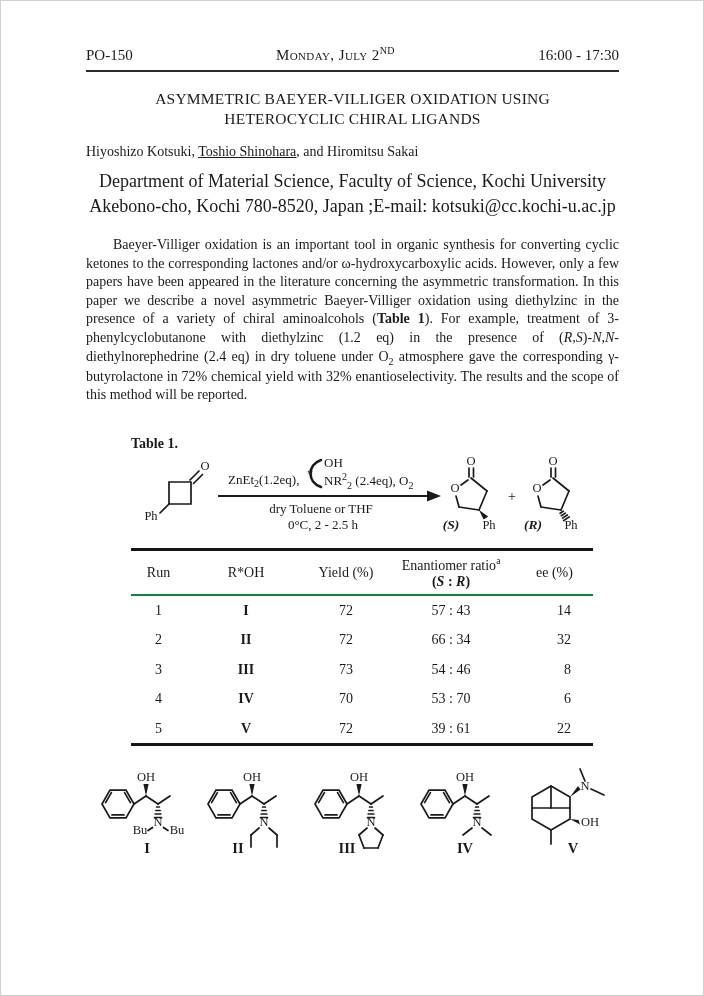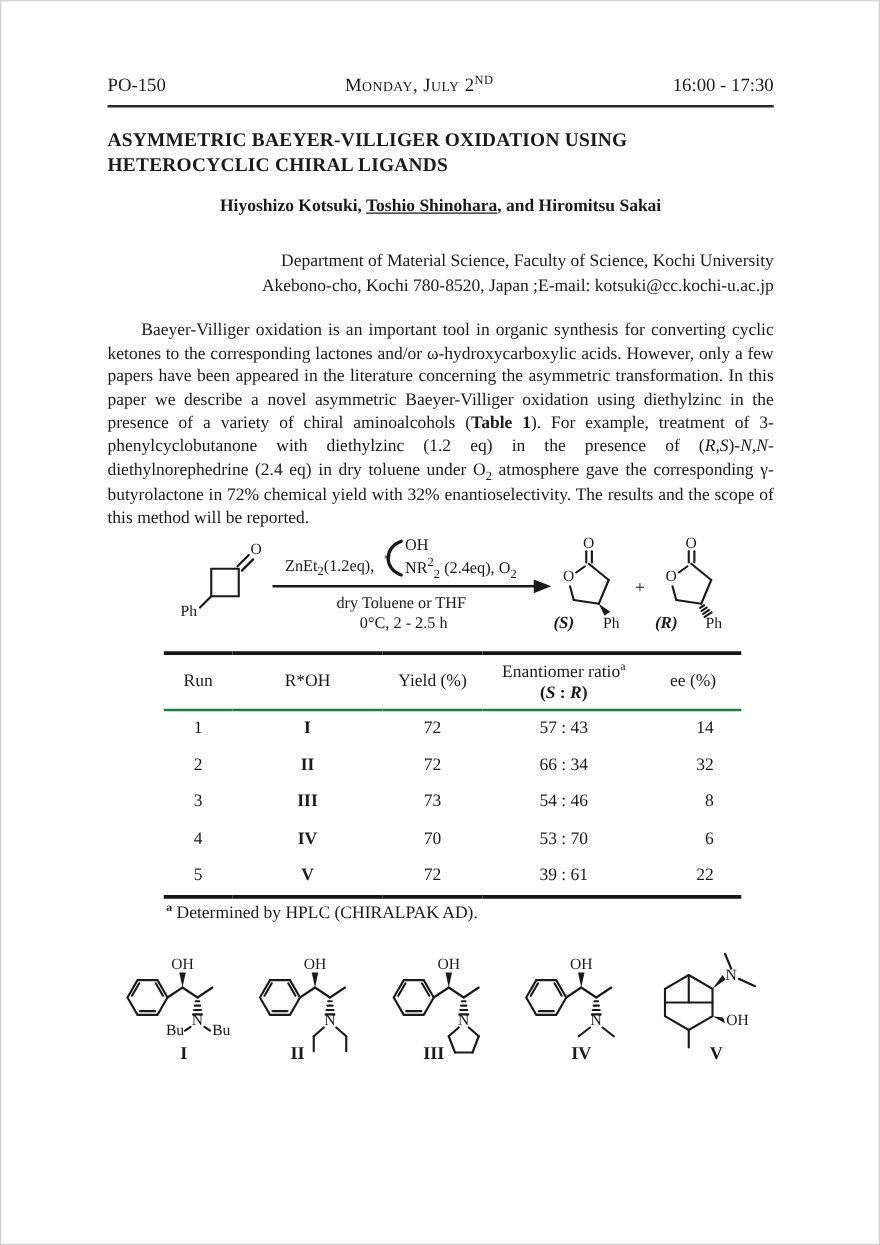--- a/index.html
+++ b/index.html
@@ -3,35 +3,35 @@
 <meta charset="utf-8">
 <style>
   html,body { margin:0; padding:0; background:#e8e8e8; }
   .page {
     position:relative;
     width:704px; height:996px;
     margin:0 auto;
     background:#ffffff;
     border:1px solid #d0d0d0;
     box-sizing:border-box;
-    padding:60px 84px 0 85px;
+    padding:46px 84px 0 85px;
     font-family:"Liberation Serif","DejaVu Serif",serif;
     color:#1a1a1a;
     overflow:hidden;
   }
   
   .hdr { display:flex; justify-content:space-between; align-items:baseline; font-size:15px; }
   .hdr-center { font-variant:small-caps; letter-spacing:0.4px; }
   .hdr sup { font-size:10px; vertical-align:super; line-height:0; }
   .hdr-rule { border-bottom:2px solid #2b2b2b; margin-top:6px; }
   
-  .title { margin-top:17px; text-align:left; font-weight:bold; font-size:15.5px; line-height:1.3; letter-spacing:0.2px; }
-  .authors { margin-top:15px; text-align:center; font-size:14px;font-weight:bold; }
+  .title { margin-top:17px; text-align:center; font-weight:normal; font-size:15.5px; line-height:1.3; letter-spacing:0.2px; }
+  .authors { margin-top:15px; font-size:14px; }
   .authors .ul { text-decoration:underline; }
-  .affil { margin-top:26px; text-align:right; font-size:14px; line-height:1.38; }
+  .affil { margin-top:9px; text-align:center; font-size:18px; line-height:1.38; }
   
   .abstract { margin:17px 0 0 0; font-size:14px; line-height:1.33; text-align:justify; text-indent:27px; }
   .abstract .b { font-weight:bold; }
   .abstract .i { font-style:italic; }
   sub.small { font-size:10px; }
   
   .tbl-label { margin:31px 0 0 45px; font-weight:bold; font-size:14px; }
   .scheme { display:block; margin:2px 0 0 45px; }
   .scheme text, .struct text { font-family:"Liberation Serif","DejaVu Serif",serif; fill:#1a1a1a; }
   .bond { stroke:#1a1a1a; stroke-width:1.7; fill:none; stroke-linecap:round; }
@@ -77,20 +77,21 @@
 
   <div class="authors"><span>Hiyoshizo Kotsuki, </span><span class="ul">Toshio Shinohara</span><span>, and Hiromitsu Sakai</span></div>
 
   <div class="affil">
     <div>Department of Material Science, Faculty of Science, Kochi University</div>
     <div>Akebono-cho, Kochi 780-8520, Japan ;E-mail: kotsuki@cc.kochi-u.ac.jp</div>
   </div>
 
   <p class="abstract"><span>Baeyer-Villiger oxidation is an important tool in organic synthesis for converting cyclic ketones to the corresponding lactones and/or ω-hydroxycarboxylic acids.  However, only a few papers have been appeared in the literature concerning the asymmetric transformation.  In this paper we describe a novel asymmetric Baeyer-Villiger oxidation using diethylzinc in the presence of a variety of chiral aminoalcohols (</span><span class="b">Table 1</span><span>).  For example, treatment of 3-phenylcyclobutanone with diethylzinc (1.2 eq) in the presence of (</span><span class="i">R,S</span><span>)-</span><span class="i">N,N</span><span>-diethylnorephedrine (2.4 eq) in dry toluene under O</span><sub class="small">2</sub><span> atmosphere gave the corresponding γ-butyrolactone in 72% chemical yield with 32% enantioselectivity.  The results and the scope of this method will be reported.</span></p>
 
+  <div class="tbl-label">Table 1.</div>
 
   <svg class="scheme" width="470" height="90" viewBox="0 0 470 90">
 
     <g>
       <path class="bond" d="M38,28 H60 V50 H38 Z"></path>
       <line class="bond" x1="59" y1="26" x2="68" y2="17"></line>
       <line class="bond" x1="62.5" y1="29.5" x2="71.5" y2="20.5"></line>
       <text class="atom" x="74" y="16" text-anchor="middle">O</text>
       <line class="bond" x1="38" y1="50" x2="29" y2="59"></line>
       <text class="atom" x="20" y="66" text-anchor="middle">Ph</text>
@@ -203,21 +204,20 @@
       <tr>
         <td>5</td>
         <td class="lig">V</td>
         <td>72</td>
         <td>39 : 61</td>
         <td class="ee-cell">22</td>
       </tr>
     </tbody>
   </table>
 
-  <div class="footnote"><sup>a</sup><span> Determined by HPLC (CHIRALPAK AD).</span></div>
 
   <div class="structs">
 
     <svg class="struct" width="104" height="100" viewBox="0 0 104 100">
       <g>
         <path class="bond" d="M46,48 L38,34.1 L22,34.1 L14,48 L22,61.9 L38,61.9 Z"></path>
         <line class="bond" x1="42.4" y1="46.6" x2="36.6" y2="36.6"></line>
         <line class="bond" x1="23.4" y1="36.6" x2="17.6" y2="46.6"></line>
         <line class="bond" x1="24" y1="58.9" x2="36" y2="58.9"></line>
       </g>

